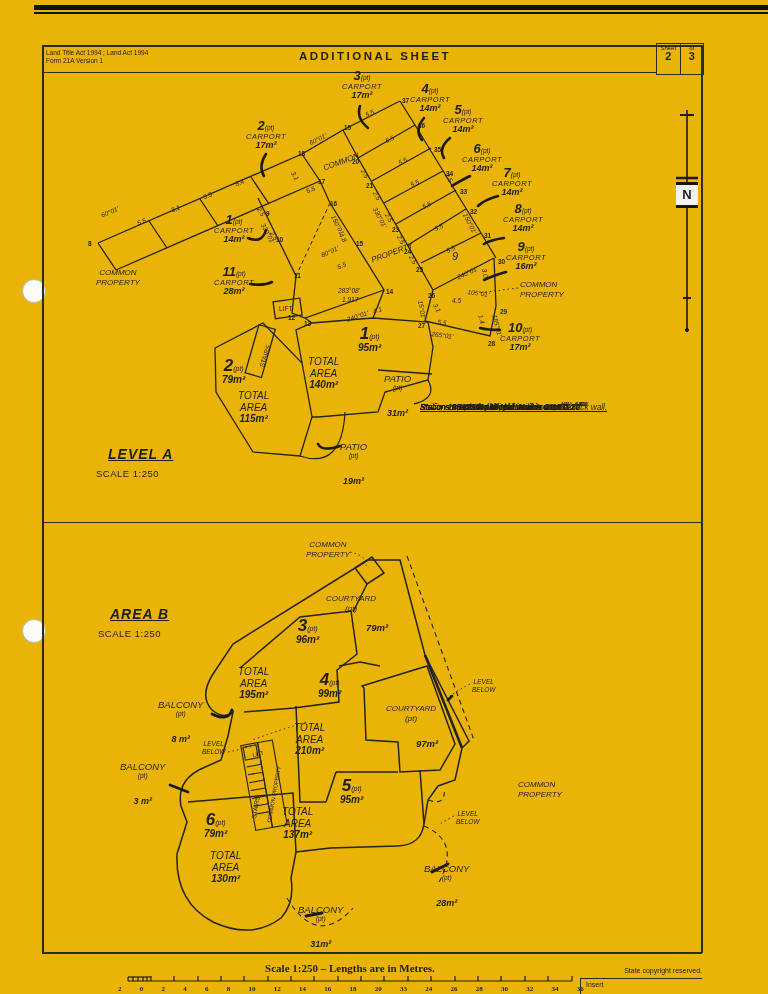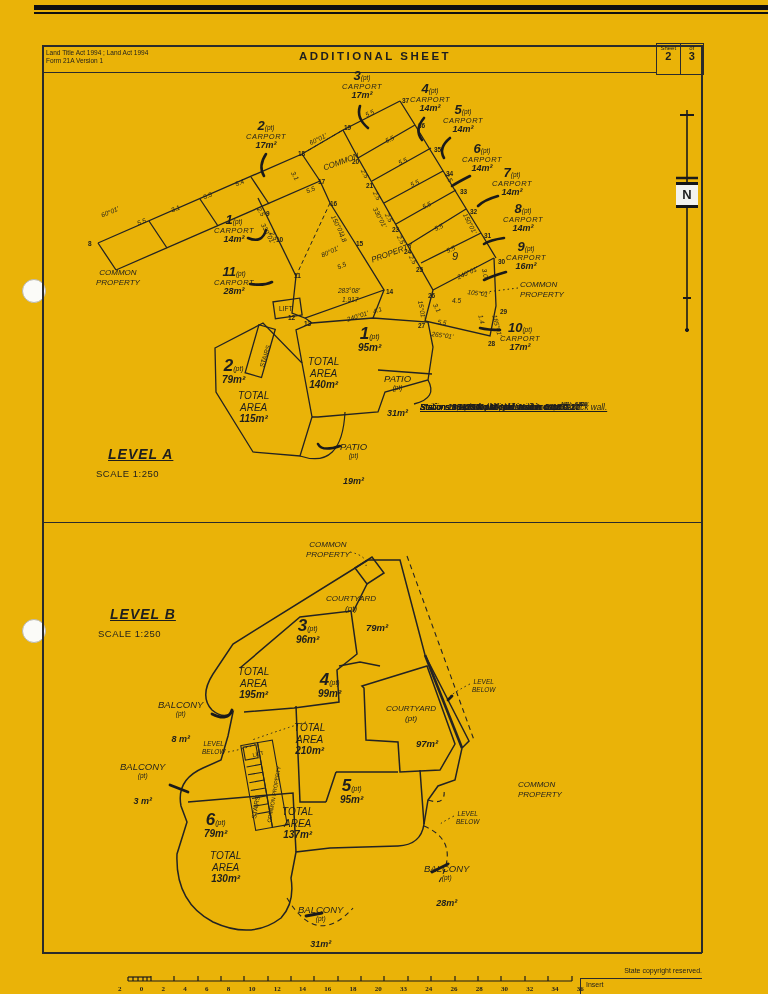--- a/index.html
+++ b/index.html
@@ -394,21 +394,21 @@
   <div class="note" style="position: absolute;"><span>Stations 8,28&amp;37 are intersection ℄ conc block wall.</span><span class="sup"></span></div>
       <div class="note" style="position: absolute;"><span>Stations 9&amp;10 No Mk pld. Nail in conc 0·12</span><span class="sup">NE</span></div>
       <div class="note" style="position: absolute;"><span>Station 11 No Mk pld. Nail in conc 0·16</span><span class="sup">NE</span></div>
       <div class="note" style="position: absolute;"><span>Nail in conc placed at stations 12–17,26&amp;27.</span><span class="sup"></span></div>
       <div class="note" style="position: absolute;"><span>Stations 18&amp;19 No Mk pld. Nail in conc 0·12</span><span class="sup">SE</span></div>
       <div class="note" style="position: absolute;"><span>Stations 20–25 No Mk pld. Nail in conc 0·1</span><span class="sup">SW</span></div>
       <div class="note" style="position: absolute;"><span>Station 29 No Mk pld. Nail in conc 8·14</span><span class="sup">NW</span></div>
       <div class="note" style="position: absolute;"><span>Stations 30–36 No Mk pld. Nail in conc 0·14</span><span class="sup">SW</span></div>
     </div>
 
-  <div class="lvl-title" style="left:110px;top:606px;">LEVEL B</div>
+  <div class="lvl-title" style="left:110px;top:606px;">AREA B</div>
   <div class="lvl-scale" style="left:98px;top:628px;">SCALE 1:250</div>
 
   <div>
 
   <div class="unit-label" style="left: 296px; top: 620px; position: absolute;">
         <div><span class="n">3</span><span class="pt">(pt)</span></div>
         <div class="a">96m²</div>
       </div>
       <div class="unit-label" style="left: 318px; top: 674px; position: absolute;">
         <div><span class="n">4</span><span class="pt">(pt)</span></div>
@@ -488,20 +488,21 @@
 BELOW</div>
       <div class="lbl it xs ctr" style="left: 456px; top: 810px;">LEVEL
 BELOW</div>
       <div class="lbl it sm" style="left: 518px; top: 780px;">COMMON
 PROPERTY</div>
       <div class="lbl rot xs" style="left: 250px; top: 818px; transform: rotate(-80deg);">STAIRS</div>
       <div class="lbl rot xxs" style="left: 266px; top: 822px; transform: rotate(-80deg);">COMMON PROPERTY</div>
       <div class="lbl rot xxs" style="left: 252px; top: 752px; transform: rotate(-12deg);">LIFT</div>
     </div>
 
+  <div class="scale-title">Scale 1:250  –  Lengths are in Metres.</div>
   <div class="ruler-nums">
 
   <span>2</span>
       <span>0</span>
       <span>2</span>
       <span>4</span>
       <span>6</span>
       <span>8</span>
       <span>10</span>
       <span>12</span>

